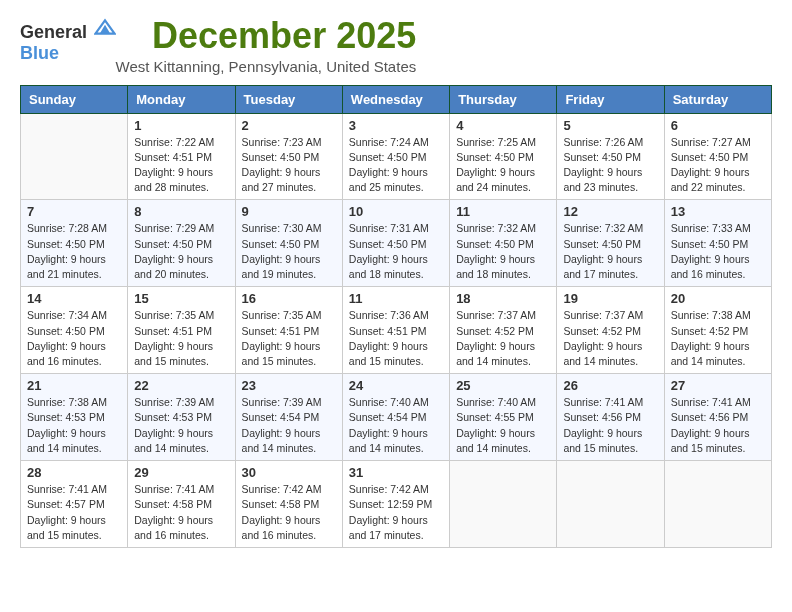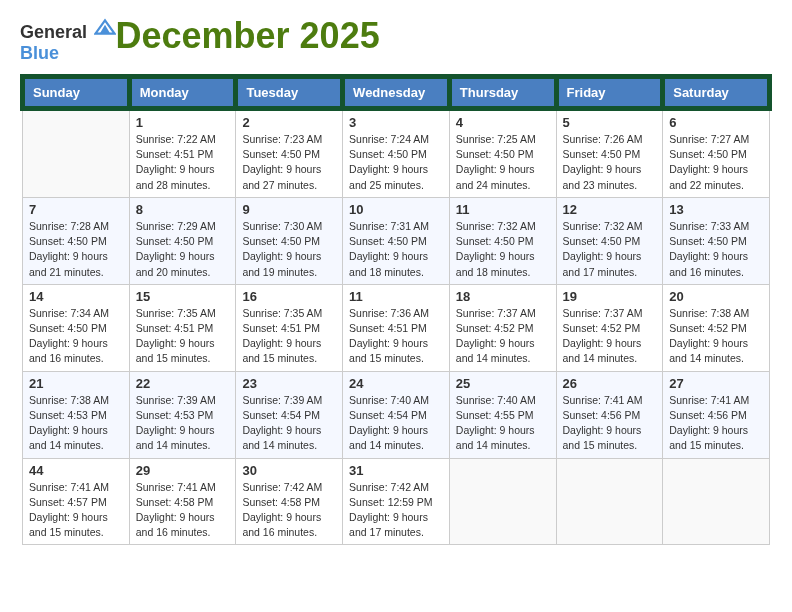--- a/index.html
+++ b/index.html
@@ -55,21 +55,21 @@
       border-collapse: collapse;
       margin-top: 10px;
     }
     .calendar-table th {
       background-color: #4a7fc1;
       color: #fff;
       text-align: left;
       padding: 6px 8px;
       font-size: 13px;
       font-weight: bold;
-      border: 5px solid #14532d;
+      border: 1px solid #14532d;
     }
     .calendar-table td {
       border: 1px solid #ccc;
       vertical-align: top;
       padding: 4px 6px;
       width: calc(100% / 7);
       min-height: 80px;
       font-size: 11px;
       color: #333;
       background: #fff;
@@ -101,20 +101,21 @@
       <svg class="logo-icon" viewBox="0 0 30 22" xmlns="http://www.w3.org/2000/svg">
         <polygon points="2,20 15,2 28,20" fill="none" stroke="#4a90d9" stroke-width="3"></polygon>
         <polygon points="8,20 15,8 22,20" fill="#4a90d9"></polygon>
       </svg>
       <br>
       <span class="logo-text-blue">Blue</span>
     </div>
   </div>
   <div class="title-area">
     <div class="month-title">December 2025</div>
+    <div class="location-title">West Kittanning, Pennsylvania, United States</div>
   </div>
 </div>
 
 <table class="calendar-table">
   <thead>
     <tr>
     <th>Sunday</th>
         <th>Monday</th>
         <th>Tuesday</th>
         <th>Wednesday</th>
@@ -344,21 +345,21 @@
           <span class="day-number">27</span>
         <div class="day-info">
           <span>Sunrise: 7:41 AM</span><br>
           <span>Sunset: 4:56 PM</span><br>
           <span>Daylight: 9 hours and 15 minutes.</span>
         </div>
         </td>
       </tr>
       <tr>
         <td>
-          <span class="day-number">44</span>
+          <span class="day-number">28</span>
         <div class="day-info">
           <span>Sunrise: 7:41 AM</span><br>
           <span>Sunset: 4:57 PM</span><br>
           <span>Daylight: 9 hours and 15 minutes.</span>
         </div>
         </td>
         <td>
           <span class="day-number">29</span>
         <div class="day-info">
           <span>Sunrise: 7:41 AM</span><br>

